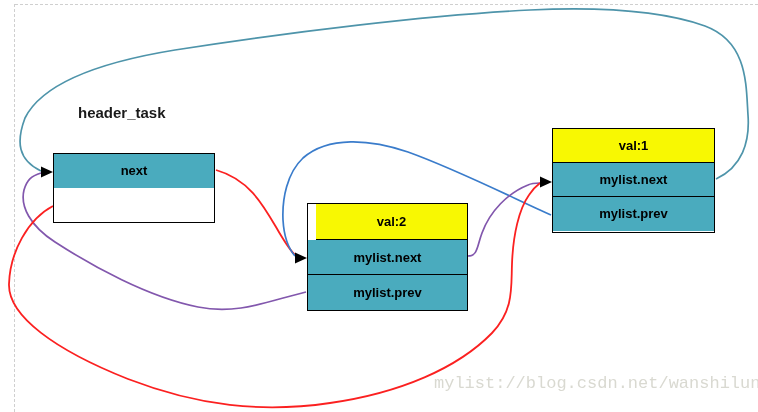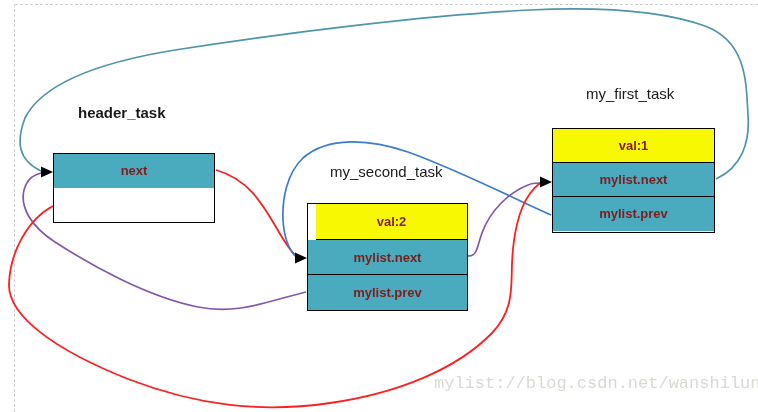--- a/index.html
+++ b/index.html
@@ -23,21 +23,21 @@
   svg.curves { position: absolute; left: 0; top: 0; width: 758px; height: 412px; }
   .node {
     position: absolute;
     border: 1px solid #000000;
   }
   .cell {
     border-bottom: 1px solid #000000;
     text-align: center;
     font-weight: bold;
     font-size: 13px;
-    color: #7f1d1d;
+    color: #000000;
   }
   .cell:last-child { border-bottom: none; }
   .node-label {
     position: absolute;
     font-size: 15px;
     color: #1a1a1a;
     white-space: nowrap;
   }
   #node-header { left: 53px; top: 153px; width: 162px; height: 70px; }
   #node-header .cell { height: 34px; line-height: 34px; }
@@ -82,22 +82,20 @@
     <path d="M 468 256 C 478 256, 477 246, 482 233 C 490 211, 508 193, 528 185 C 532 183, 536 183, 540 183" fill="none" stroke-width="1.7" stroke="#8257AD"></path>
 
     <path d="M 53 206 C 28 219, 10 252, 9 284 C 8 316, 55 350, 128 379 C 198 406, 262 413, 330 403 C 400 393, 458 368, 492 333 C 514 310, 511 288, 512 264 C 513 235, 519 209, 529 195 C 533 189, 536 186, 540 183" fill="none" stroke-width="1.8" stroke="#FB2020"></path>
 
     <polygon points="53,172 41,166.5 41,177.5" fill="#000000"></polygon>
     <polygon points="307,258 295,252.5 295,263.5" fill="#000000"></polygon>
     <polygon points="552,182 540,176.5 540,187.5" fill="#000000"></polygon>
   </svg>
 
   <div class="node-label" id="label-header">header_task</div>
-  <div class="node-label" id="label-second">my_second_task</div>
-  <div class="node-label" id="label-first">my_first_task</div>
 
   <div class="node" id="node-header">
     <div class="cell" style="background-color: rgb(74, 171, 190);">next</div>
   </div>
 
   <div class="node" id="node-second">
     <div class="cell val" style="background-color: rgb(248, 248, 2);">val:2</div>
     <div class="cell" style="background-color: rgb(74, 171, 190);">mylist.next</div>
     <div class="cell" style="background-color: rgb(74, 171, 190);">mylist.prev</div>
   </div>

